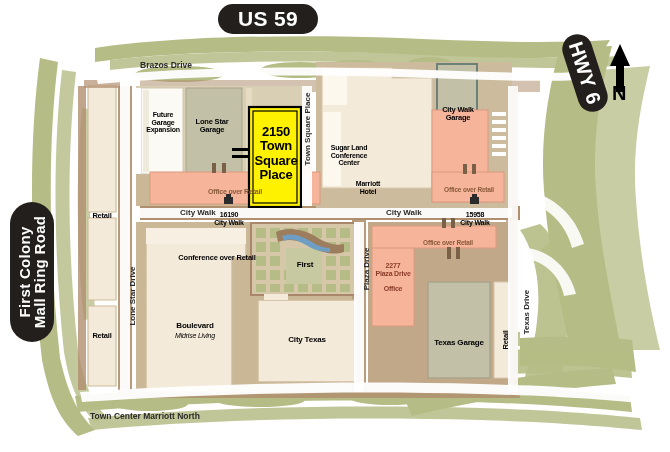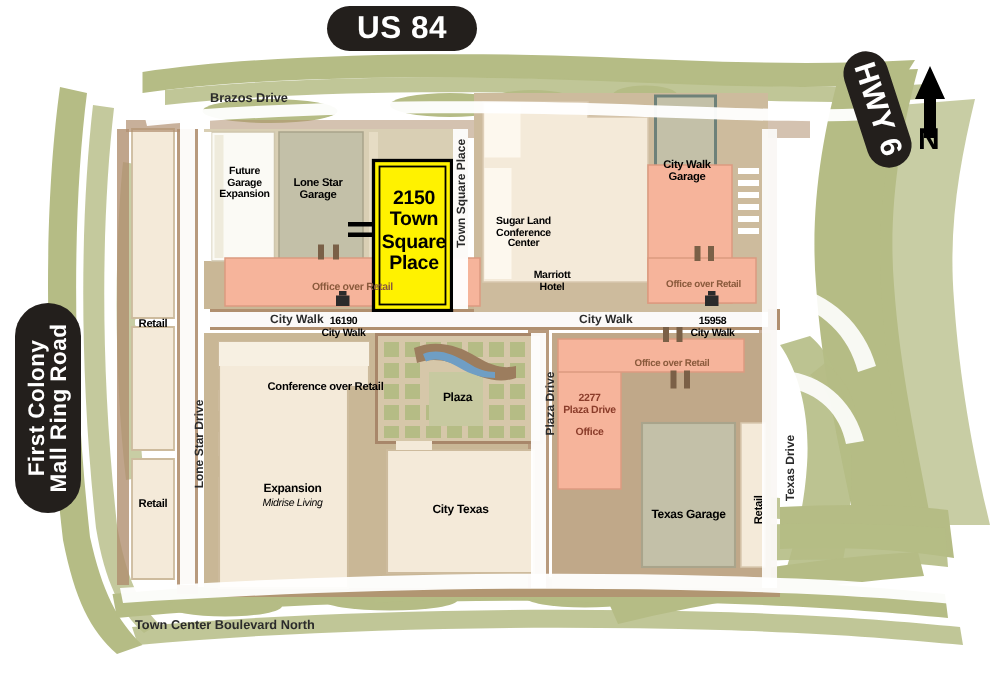--- a/index.html
+++ b/index.html
@@ -259,21 +259,21 @@
       <rect x="470" y="197" width="9" height="7"></rect>
       <rect x="472" y="194" width="5" height="3"></rect>
     </g>
 
     <g fill="#000000">
       <path d="M620,44 L630,66 L624,66 L624,92 L616,92 L616,66 L610,66 Z"></path>
     </g>
   </svg>
 
   <div class="pill" style="left:218px;top:4px;width:100px;height:30px;font-size:21px;">
-    <span>US 84</span>
+    <span>US 59</span>
   </div>
 
   <div class="pill" style="left:545px;top:58px;width:80px;height:30px;font-size:20px;transform:rotate(72deg);">
     <span>HWY 6</span>
   </div>
 
   <div class="pill" style="left:-38px;top:250px;width:140px;height:44px;font-size:15px;white-space:pre-line;transform:rotate(-90deg);">
     <span>First Colony
 Mall Ring Road</span>
   </div>
@@ -304,21 +304,21 @@
 
   <div class="street rot90" style="left:322px;top:265px;width:90px;font-size:8px;">
     <span>Plaza Drive</span>
   </div>
 
   <div class="street rot90" style="left:482px;top:308px;width:90px;font-size:8px;">
     <span>Texas Drive</span>
   </div>
 
   <div class="street" style="left:90px;top:412px;font-size:8.5px;">
-    <span>Town Center Boulevard North</span>
+    <span>Town Center Marriott North</span>
   </div>
 
   <div class="lbl" style="left:141px;top:104px;width:44px;font-size:7px;">
     <span>Future
 Garage
 Expansion</span>
   </div>
 
   <div class="lbl" style="left:186px;top:110px;width:52px;font-size:7.5px;">
     <span>Lone Star
@@ -358,29 +358,29 @@
 
   <div class="lbl" style="left:400px;top:233px;width:96px;font-size:6.5px;color:#8a5a3c;">
     <span>Office over Retail</span>
   </div>
 
   <div class="lbl" style="left:152px;top:246px;width:130px;font-size:7.5px;">
     <span>Conference over Retail</span>
   </div>
 
   <div class="lbl" style="left:160px;top:314px;width:70px;font-size:8px;">
-    <span>Expansion</span>
+    <span>Boulevard</span>
   </div>
 
   <div class="lbl lbl-italic" style="left:160px;top:325px;width:70px;font-size:7px;">
     <span>Midrise Living</span>
   </div>
 
   <div class="lbl" style="left:288px;top:253px;width:34px;font-size:8px;">
-    <span>Plaza</span>
+    <span>First</span>
   </div>
 
   <div class="lbl" style="left:285px;top:328px;width:44px;font-size:8px;">
     <span>City Texas</span>
   </div>
 
   <div class="lbl" style="left:371px;top:255px;width:44px;font-size:7px;color:#8a3c2a;">
     <span>2277
 Plaza Drive</span>
   </div>

